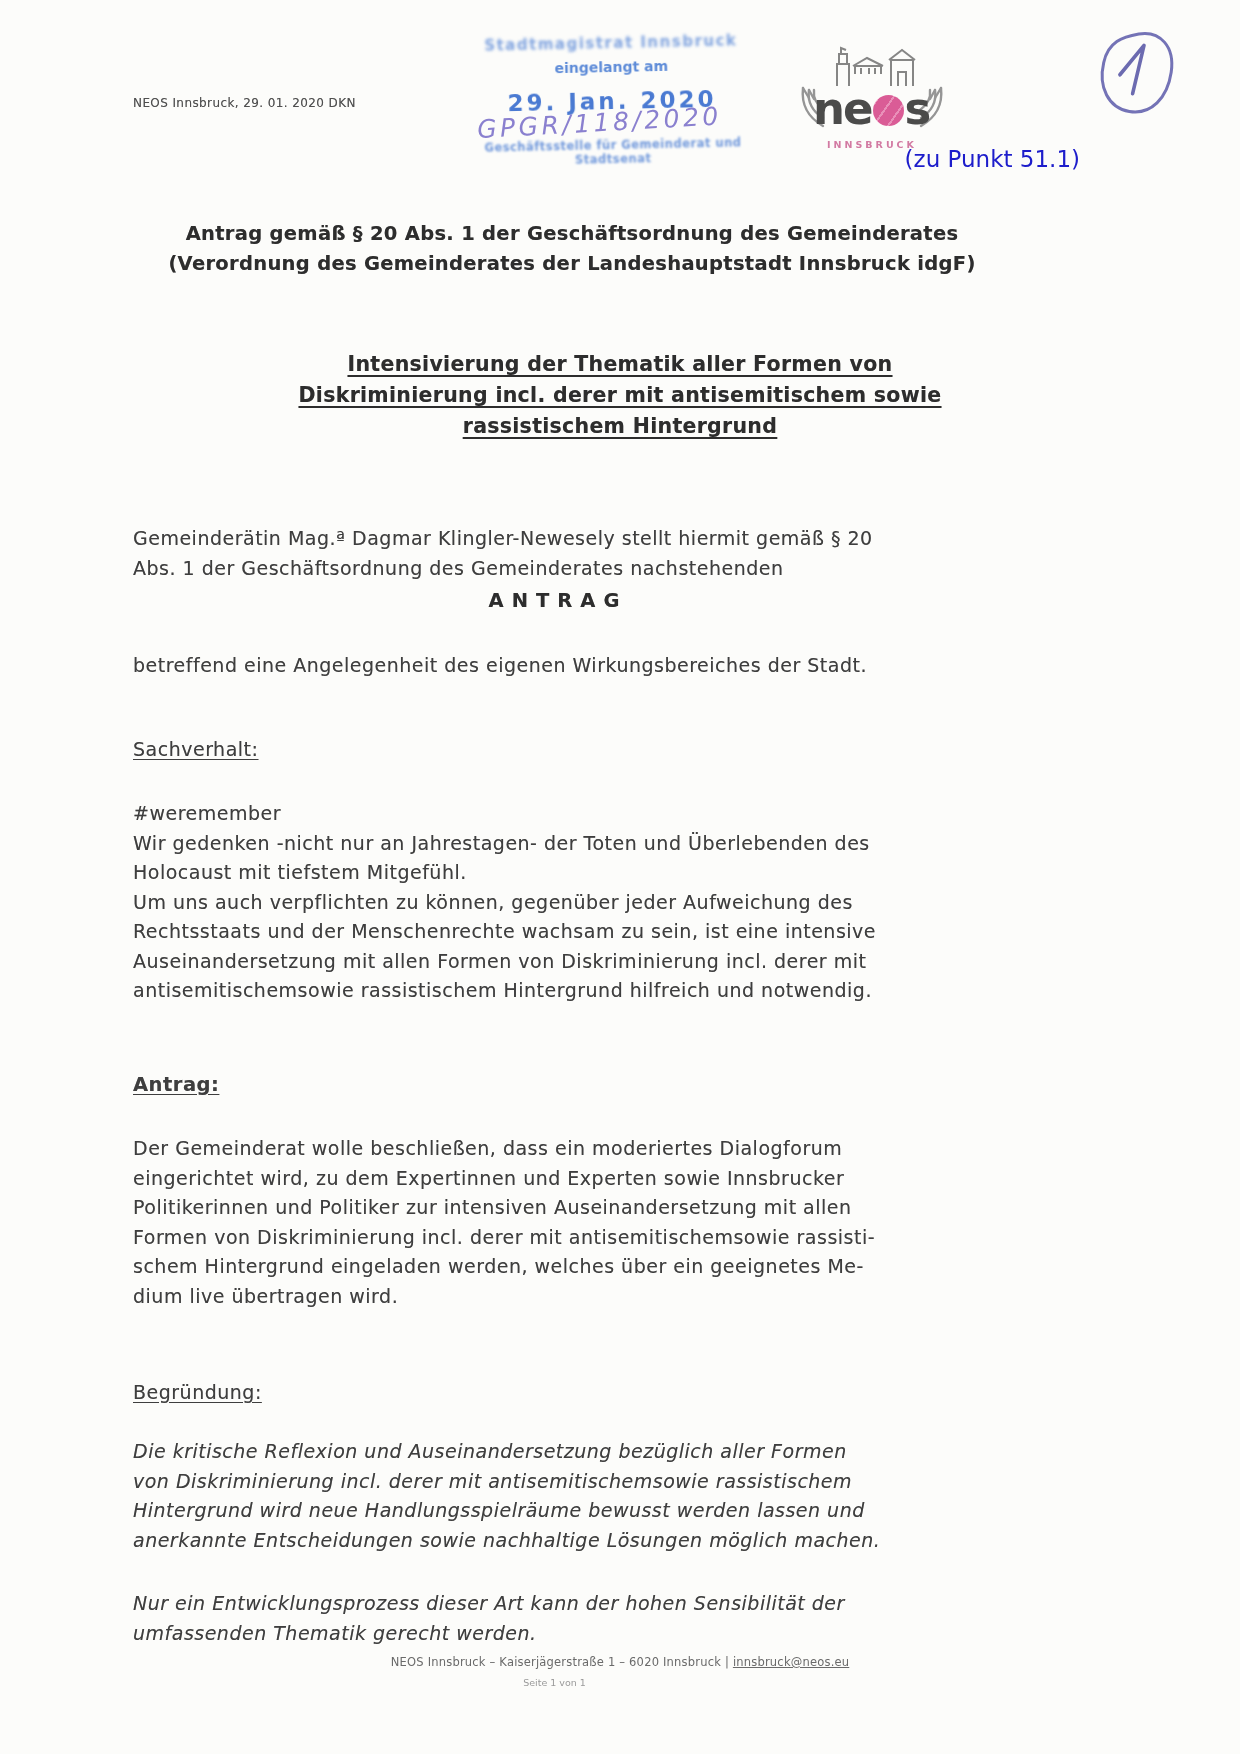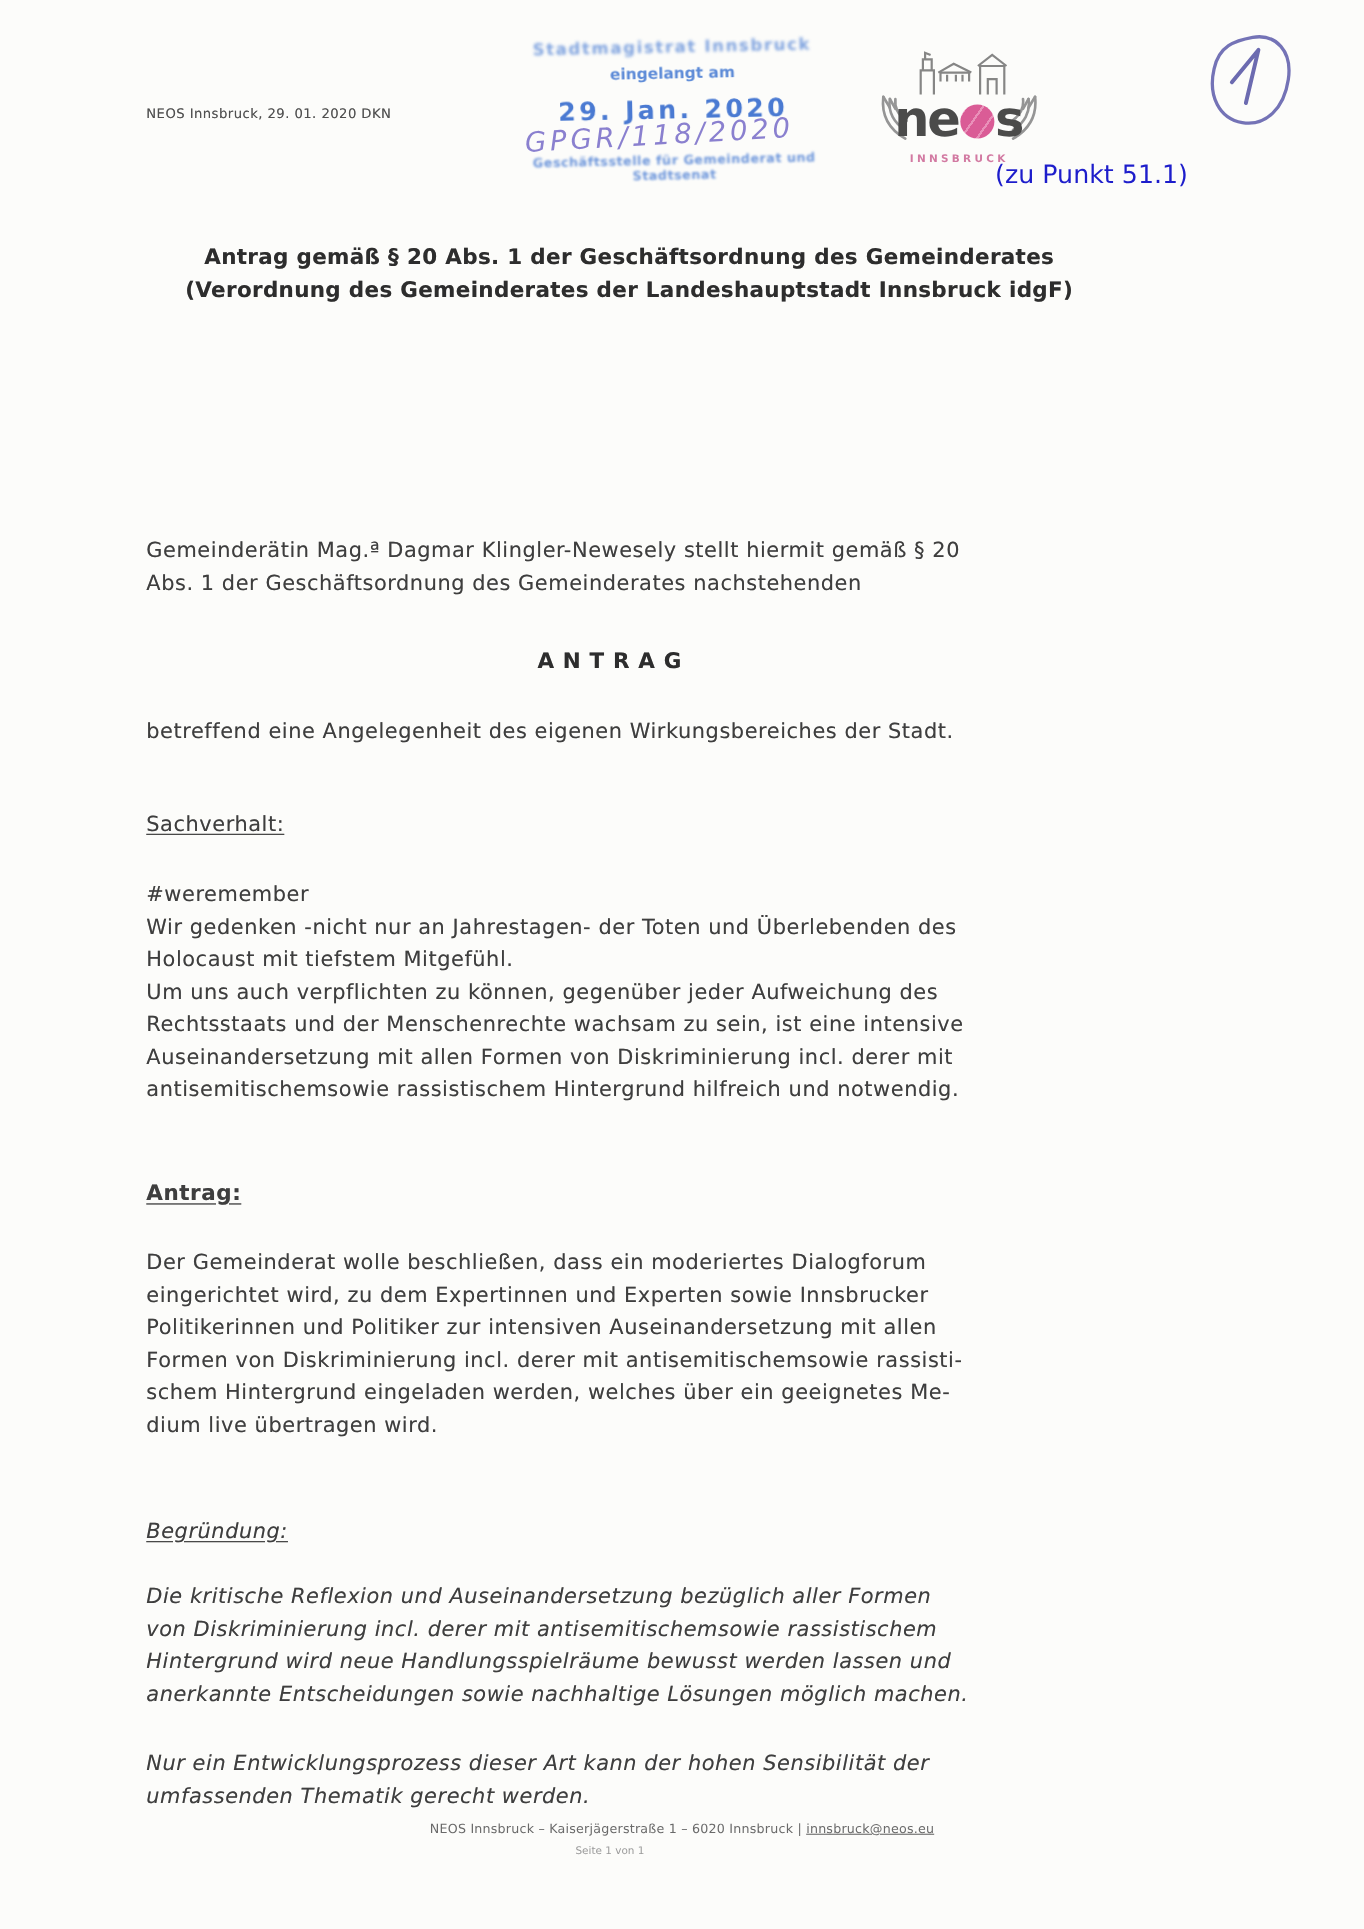--- a/index.html
+++ b/index.html
@@ -43,30 +43,30 @@
   
   .zu-punkt{left:790px;top:146px;width:290px;text-align:right;font-size:23px;color:#1d1dcb;}
 
   
   .doc-header{left:0;width:1144px;top:219px;text-align:center;font-weight:bold;font-size:19.5px;
     line-height:30px;color:#2d2d2d;white-space:pre-line;letter-spacing:.3px;}
   .doc-title{left:0;width:1240px;top:349px;text-align:center;font-weight:bold;font-size:20.5px;
     line-height:31px;color:#2d2d2d;text-decoration:underline;text-underline-offset:4px;
     white-space:pre-line;letter-spacing:.3px;}
   .bodytext{font-size:19px;line-height:29.5px;white-space:pre-line;letter-spacing:.5px;color:#3e3e3e;}
-  .intro{left:133px;top:486px;}
+  .intro{left:133px;top:524px;}
   .antrag-word{left:0;width:1116px;top:589px;text-align:center;font-weight:bold;font-size:19.5px;
     letter-spacing:8px;color:#2d2d2d;}
   .betreffend{left:133px;top:651px;}
   .h-section{font-size:19px;letter-spacing:.5px;text-decoration:underline;text-underline-offset:3px;}
   .h-sachverhalt{left:133px;top:738px;}
   .sachverhalt-body{left:133px;top:799px;}
   .h-antrag{left:133px;top:1073px;font-weight:bold;font-size:19.5px;}
   .antrag-body{left:133px;top:1134px;}
-  .h-begr{left:133px;top:1381px;font-style:italic;}
+  .h-begr{left:133px;top:1381px;}
   .begr1{left:133px;top:1437px;font-style:italic;}
   .begr2{left:133px;top:1589px;font-style:italic;}
 
   
   .footer{left:0;width:1240px;top:1655px;text-align:center;font-size:11.5px;color:#6a6a6a;letter-spacing:.2px;}
   .footer .email{text-decoration:underline;}
   .page-info{left:0;width:1109px;top:1677px;text-align:center;font-size:9.5px;color:#9a9a9a;}
 </style>
 </head>
 <body>
@@ -117,20 +117,23 @@
       <path d="M26 48 L48 17 L40 66" stroke="#6c6bb0" stroke-width="3.6" stroke-linecap="round" stroke-linejoin="round"></path>
     </svg>
     
   </div>
 
   <div class="abs zu-punkt">(zu Punkt 51.1)</div>
 
   <div class="abs doc-header soft">Antrag gemäß § 20 Abs. 1 der Geschäftsordnung des Gemeinderates
 (Verordnung des Gemeinderates der Landeshauptstadt Innsbruck idgF)</div>
 
+  <div class="abs doc-title soft">Intensivierung der Thematik aller Formen von
+Diskriminierung incl. derer mit antisemitischem sowie
+rassistischem Hintergrund</div>
 
   <div class="abs bodytext intro soft">Gemeinderätin Mag.ª Dagmar Klingler-Newesely stellt hiermit gemäß § 20
 Abs. 1 der Geschäftsordnung des Gemeinderates nachstehenden</div>
 
   <div class="abs antrag-word soft">ANTRAG</div>
 
   <div class="abs bodytext betreffend soft">betreffend eine Angelegenheit des eigenen Wirkungsbereiches der Stadt.</div>
 
   <div class="abs h-section h-sachverhalt soft">Sachverhalt:</div>
   <div class="abs bodytext sachverhalt-body soft">#weremember

